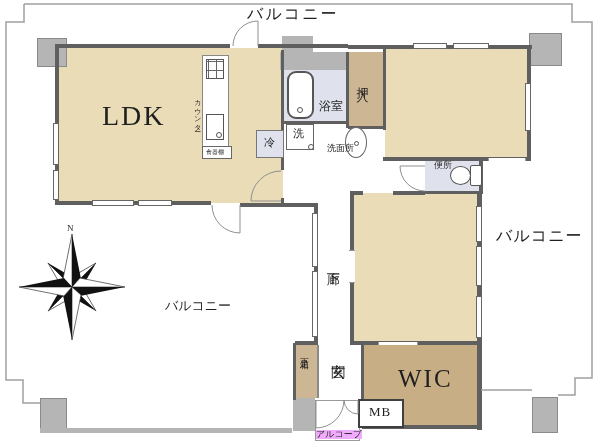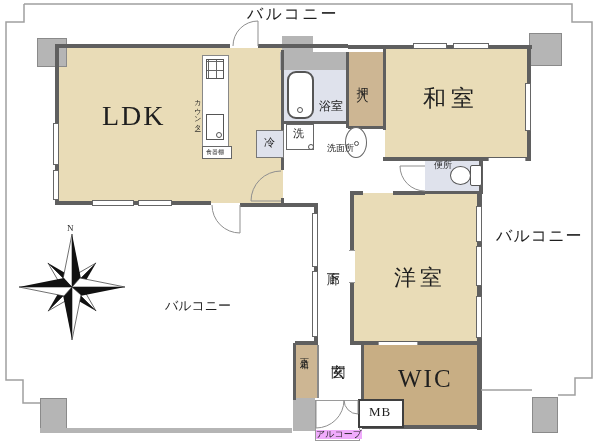--- a/index.html
+++ b/index.html
@@ -159,22 +159,20 @@
             <polygon points="0,-53 9,-8 0,0" fill="#111"></polygon>
           </g>
         </g>
     </g>
   </svg>
 
   <div class="abs lbl" style="left:247px;top:6px;font-size:16px;letter-spacing:2px;">バルコニー</div>
   <div class="abs lbl" style="left:496px;top:228px;font-size:16px;letter-spacing:1px;">バルコニー</div>
   <div class="abs lbl" style="left:148px;top:299px;width:100px;text-align:center;font-size:13px;">バルコニー</div>
   <div class="abs lbl" style="left:102px;top:101px;font-size:28px;letter-spacing:2px;">LDK</div>
-  <div class="abs lbl" style="left:423px;top:87px;font-size:23px;letter-spacing:5px;">和室</div>
-  <div class="abs lbl" style="left:394px;top:266px;font-size:22px;letter-spacing:4px;">洋室</div>
   <div class="abs lbl" style="left:398px;top:366px;font-size:25px;letter-spacing:2px;">WIC</div>
   <div class="abs lbl vert" style="left:356px;top:77px;font-size:12px;letter-spacing:3px;">押入</div>
   <div class="abs lbl" style="left:319px;top:100px;font-size:12px;">浴室</div>
   <div class="abs lbl" style="left:327px;top:144px;font-size:9px;">洗面所</div>
   <div class="abs lbl" style="left:434px;top:161px;font-size:9px;">便所</div>
   <div class="abs lbl vert" style="left:326px;top:261px;font-size:13px;letter-spacing:2px;">廊下</div>
   <div class="abs lbl vert" style="left:330px;top:353px;font-size:14px;letter-spacing:2px;">玄関</div>
   <div class="abs lbl vert" style="left:299px;top:351px;font-size:9px;letter-spacing:1px;">下足箱</div>
   <div class="abs lbl" style="left:316px;top:430px;font-size:9px;background:#f0abfc;z-index:8;">アルコーブ</div>
   <div class="abs lbl" style="left:369px;top:405px;font-size:13px;letter-spacing:1px;">MB</div>

